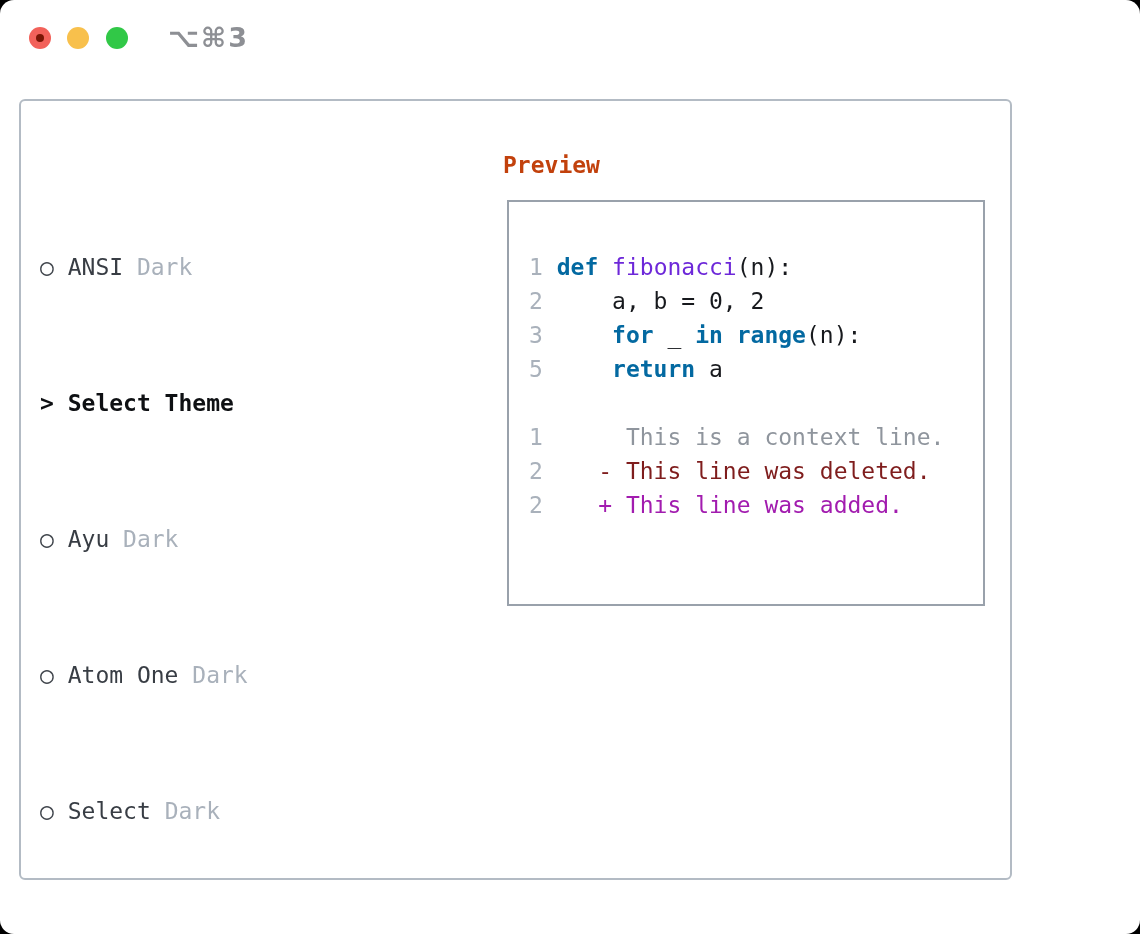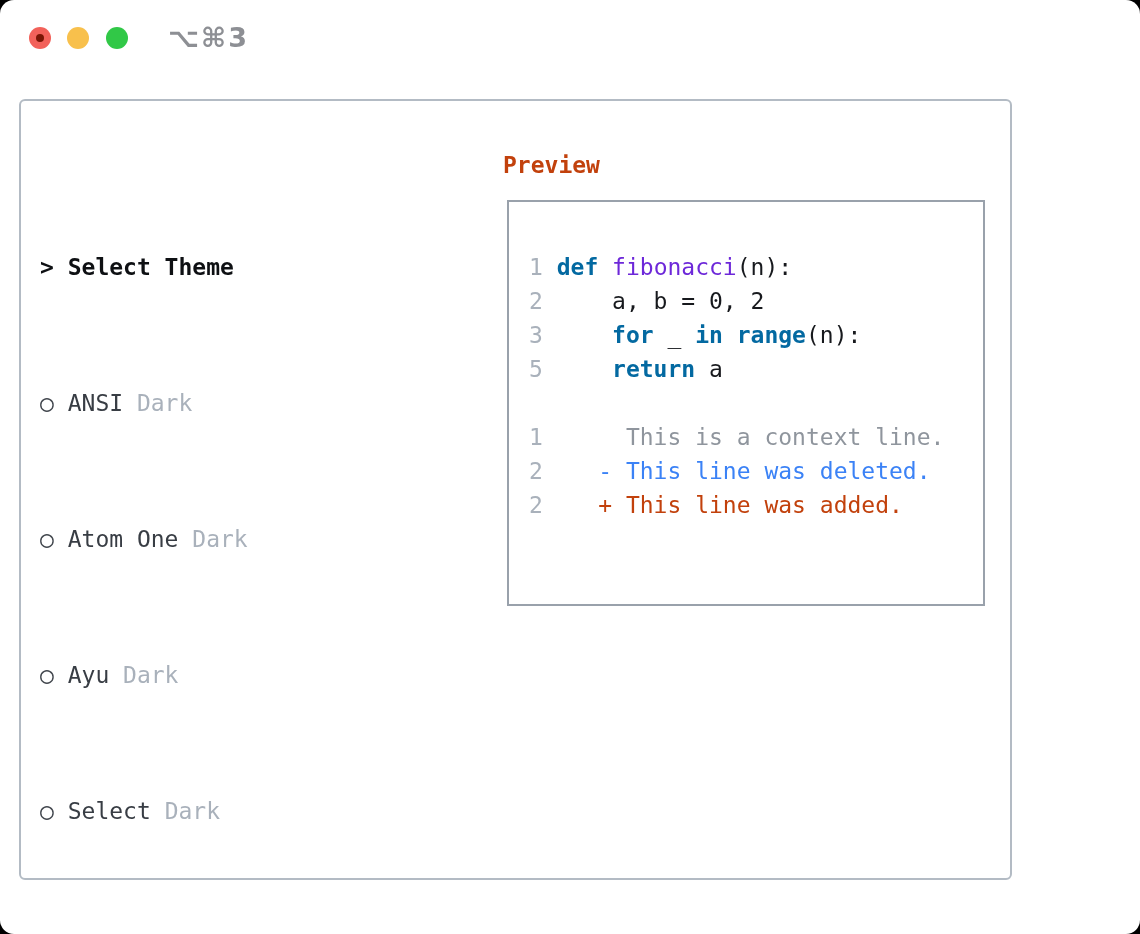--- a/index.html
+++ b/index.html
@@ -29,48 +29,48 @@
   .preview-col{position:absolute;left:482px;top:47px;}
   .plabel{font-size:23px;line-height:34px;font-weight:bold;color:#c2410c;}
   .pbox{margin-top:18px;margin-left:4px;width:478px;height:406px;box-sizing:border-box;
         border:2px solid #99a1ab;background:#fff;padding:48px 0 0 20px;overflow:hidden;}
   .cl{height:34px;font-size:23px;line-height:34px;white-space:pre;}
   .ln{display:inline-block;width:2ch;color:#a9b1bb;}
   .kw{color:#0369a1;font-weight:bold;}
   .fn{color:#6d28d9;}
   .pl{color:#17191d;}
   .ctx{color:#8f959d;text-align:center;}
-  .del{color:#3b82f6;}
-  .add{color:#c2410c;}
+  .del{color:#7f1d1d;}
+  .add{color:#a21caf;}
 </style>
 </head>
 <body>
 
 <div class="window">
 
   <div class="titlebar">
     <div class="light light-red">
       <span class="light-dot"></span>
     </div>
     <div class="light light-yellow"></div>
     <div class="light light-green"></div>
     <div class="wtitle">⌥⌘3</div>
   </div>
 
   <div class="panel">
 
     <div class="list">
 
+      <div class="row"><span class="marker">○</span><span class="tname">ANSI</span><span class="tsuffix">Dark</span></div>
+
       <div class="row hdr"><span class="marker">&gt;</span><span class="hlabel">Select Theme</span></div>
 
-      <div class="row"><span class="marker">○</span><span class="tname">ANSI</span><span class="tsuffix">Dark</span></div>
+      <div class="row"><span class="marker">○</span><span class="tname">Ayu</span><span class="tsuffix">Dark</span></div>
 
       <div class="row"><span class="marker">○</span><span class="tname">Atom One</span><span class="tsuffix">Dark</span></div>
-
-      <div class="row"><span class="marker">○</span><span class="tname">Ayu</span><span class="tsuffix">Dark</span></div>
 
       <div class="row"><span class="marker">○</span><span class="tname">Select</span><span class="tsuffix">Dark</span></div>
 
       <div class="row"><span class="marker">○</span></div>
 
       
 
       
 
       

